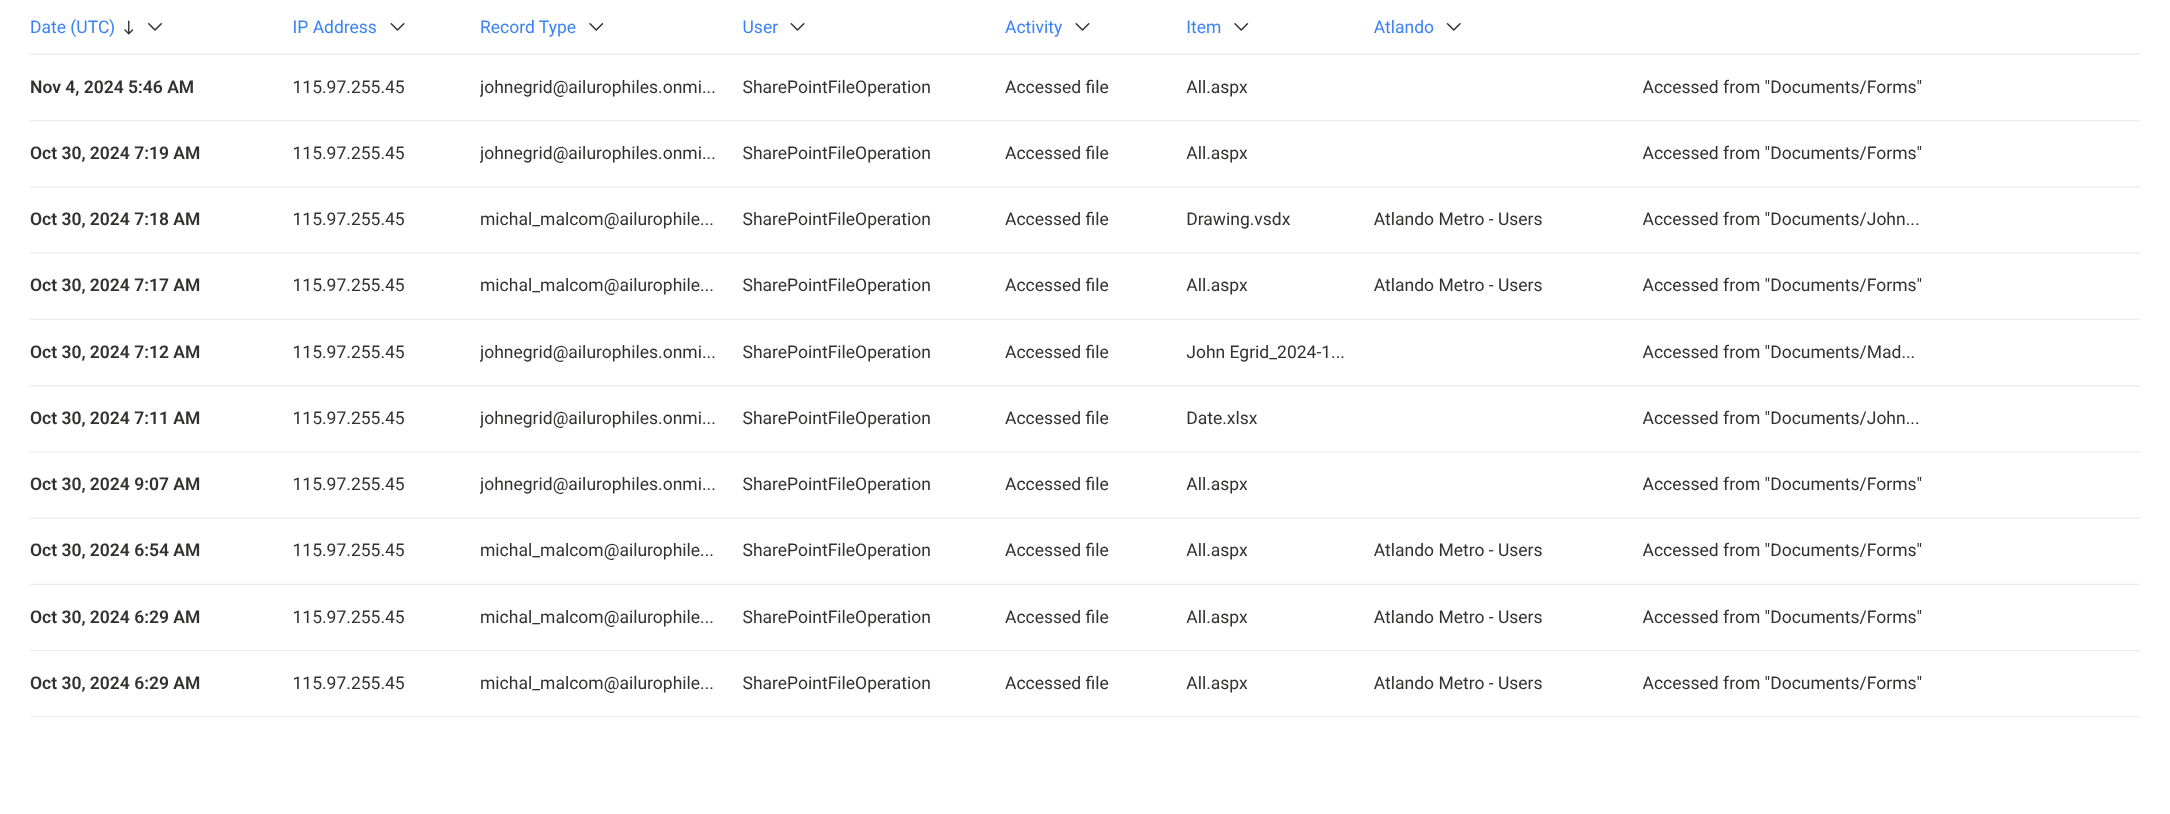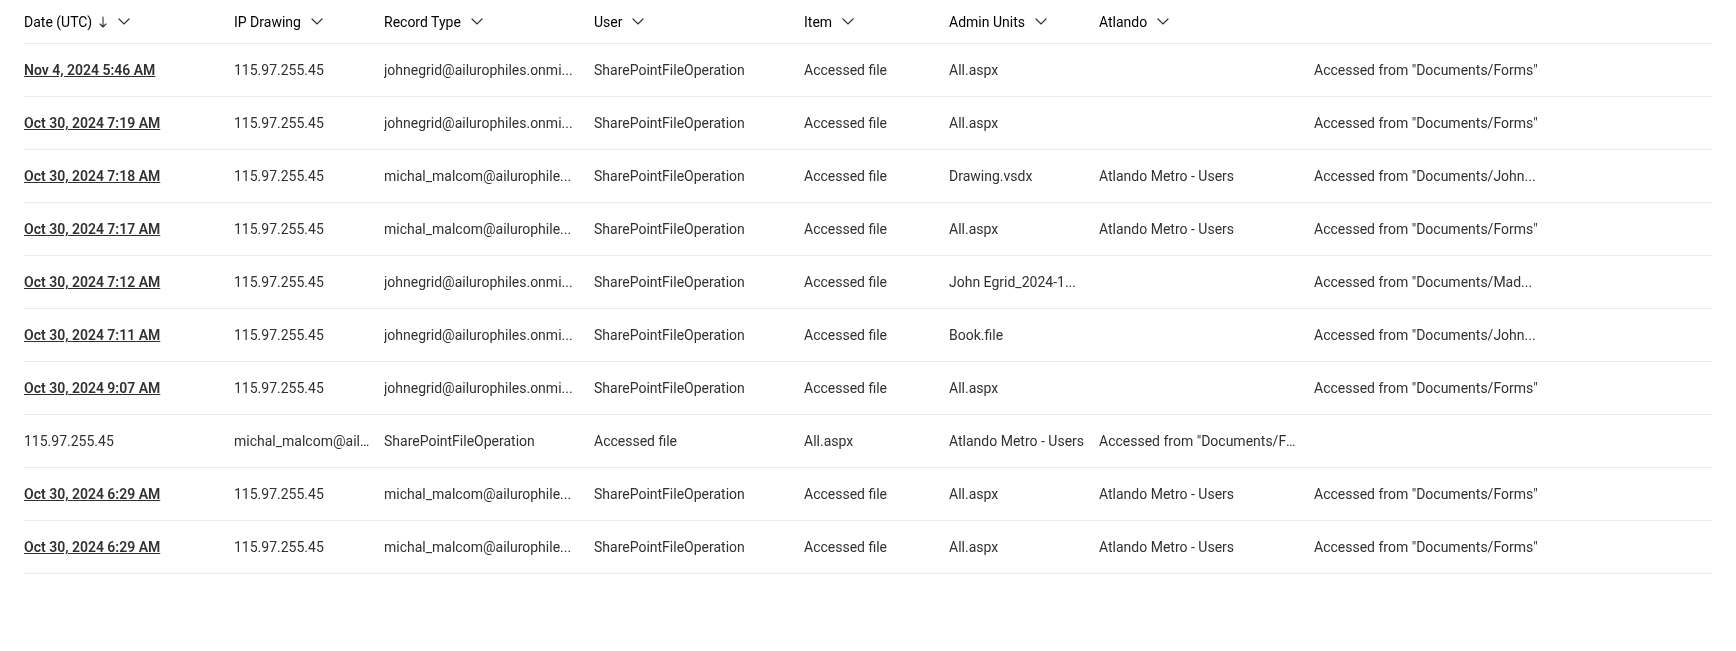--- a/index.html
+++ b/index.html
@@ -20,21 +20,21 @@
     grid-template-columns: 210px 150px 210px 210px 145px 150px 215px 1fr;
     align-items: center;
     border-bottom: 1px solid #edebe9;
     min-height: 53px;
     padding: 0;
   }
   .header-row {
     min-height: 44px;
     border-bottom: 1px solid #edebe9;
     font-weight: 400;
-    color: #000000;
+    color: #3b82f6;
   }
   .header-cell {
     display: flex;
     align-items: center;
     gap: 6px;
     cursor: pointer;
     padding: 10px 4px 10px 0;
     white-space: nowrap;
   }
   .header-label {
@@ -51,21 +51,20 @@
   }
   .cell {
     padding: 16px 12px 16px 0;
     white-space: nowrap;
     overflow: hidden;
     text-overflow: ellipsis;
     color: #323130;
   }
   .cell-date {
     font-weight: 600;
-    text-decoration: underline;
   }
   svg { display: block; }
 </style>
 </head>
 <body>
 
 <div class="table-wrap">
 
   <div class="row header-row">
     <div class="header-cell">
@@ -75,21 +74,21 @@
             <path d="M5 11 L5 1 M5 11 L2 8 M5 11 L8 8" stroke="#323130" stroke-width="1.1" fill="none" stroke-linecap="round"></path>
           </svg>
       </span>
       <span class="chevron">
         <svg width="12" height="8" viewBox="0 0 12 8">
             <path d="M1 1 L6 6 L11 1" stroke="#323130" stroke-width="1.2" fill="none" stroke-linecap="round"></path>
           </svg>
       </span>
     </div>
     <div class="header-cell">
-      <span class="header-label">IP Drawing</span>
+      <span class="header-label">IP Address</span>
       <span class="chevron">
         <svg width="12" height="8" viewBox="0 0 12 8">
             <path d="M1 1 L6 6 L11 1" stroke="#323130" stroke-width="1.2" fill="none" stroke-linecap="round"></path>
           </svg>
       </span>
     </div>
     <div class="header-cell">
       <span class="header-label">Record Type</span>
       <span class="chevron">
         <svg width="12" height="8" viewBox="0 0 12 8">
@@ -99,36 +98,36 @@
     </div>
     <div class="header-cell">
       <span class="header-label">User</span>
       <span class="chevron">
         <svg width="12" height="8" viewBox="0 0 12 8">
             <path d="M1 1 L6 6 L11 1" stroke="#323130" stroke-width="1.2" fill="none" stroke-linecap="round"></path>
           </svg>
       </span>
     </div>
     <div class="header-cell">
+      <span class="header-label">Activity</span>
+      <span class="chevron">
+        <svg width="12" height="8" viewBox="0 0 12 8">
+            <path d="M1 1 L6 6 L11 1" stroke="#323130" stroke-width="1.2" fill="none" stroke-linecap="round"></path>
+          </svg>
+      </span>
+    </div>
+    <div class="header-cell">
       <span class="header-label">Item</span>
       <span class="chevron">
         <svg width="12" height="8" viewBox="0 0 12 8">
             <path d="M1 1 L6 6 L11 1" stroke="#323130" stroke-width="1.2" fill="none" stroke-linecap="round"></path>
           </svg>
       </span>
     </div>
     <div class="header-cell">
-      <span class="header-label">Admin Units</span>
-      <span class="chevron">
-        <svg width="12" height="8" viewBox="0 0 12 8">
-            <path d="M1 1 L6 6 L11 1" stroke="#323130" stroke-width="1.2" fill="none" stroke-linecap="round"></path>
-          </svg>
-      </span>
-    </div>
-    <div class="header-cell">
       <span class="header-label">Atlando</span>
       <span class="chevron">
         <svg width="12" height="8" viewBox="0 0 12 8">
             <path d="M1 1 L6 6 L11 1" stroke="#323130" stroke-width="1.2" fill="none" stroke-linecap="round"></path>
           </svg>
       </span>
     </div>
   </div>
 
   <div id="rows-container">
@@ -181,35 +180,36 @@
         <div class="cell">John Egrid_2024-1...</div>
         <div class="cell"></div>
         <div class="cell">Accessed from "Documents/Mad...</div>
       </div>
       <div class="row">
         <div class="cell cell-date">Oct 30, 2024 7:11 AM</div>
         <div class="cell">115.97.255.45</div>
         <div class="cell">johnegrid@ailurophiles.onmi...</div>
         <div class="cell">SharePointFileOperation</div>
         <div class="cell">Accessed file</div>
-        <div class="cell">Book.file</div>
+        <div class="cell">Date.xlsx</div>
         <div class="cell"></div>
         <div class="cell">Accessed from "Documents/John...</div>
       </div>
       <div class="row">
         <div class="cell cell-date">Oct 30, 2024 9:07 AM</div>
         <div class="cell">115.97.255.45</div>
         <div class="cell">johnegrid@ailurophiles.onmi...</div>
         <div class="cell">SharePointFileOperation</div>
         <div class="cell">Accessed file</div>
         <div class="cell">All.aspx</div>
         <div class="cell"></div>
         <div class="cell">Accessed from "Documents/Forms"</div>
       </div>
       <div class="row">
+        <div class="cell cell-date">Oct 30, 2024 6:54 AM</div>
         <div class="cell">115.97.255.45</div>
         <div class="cell">michal_malcom@ailurophile...</div>
         <div class="cell">SharePointFileOperation</div>
         <div class="cell">Accessed file</div>
         <div class="cell">All.aspx</div>
         <div class="cell">Atlando Metro - Users</div>
         <div class="cell">Accessed from "Documents/Forms"</div>
       </div>
       <div class="row">
         <div class="cell cell-date">Oct 30, 2024 6:29 AM</div>

